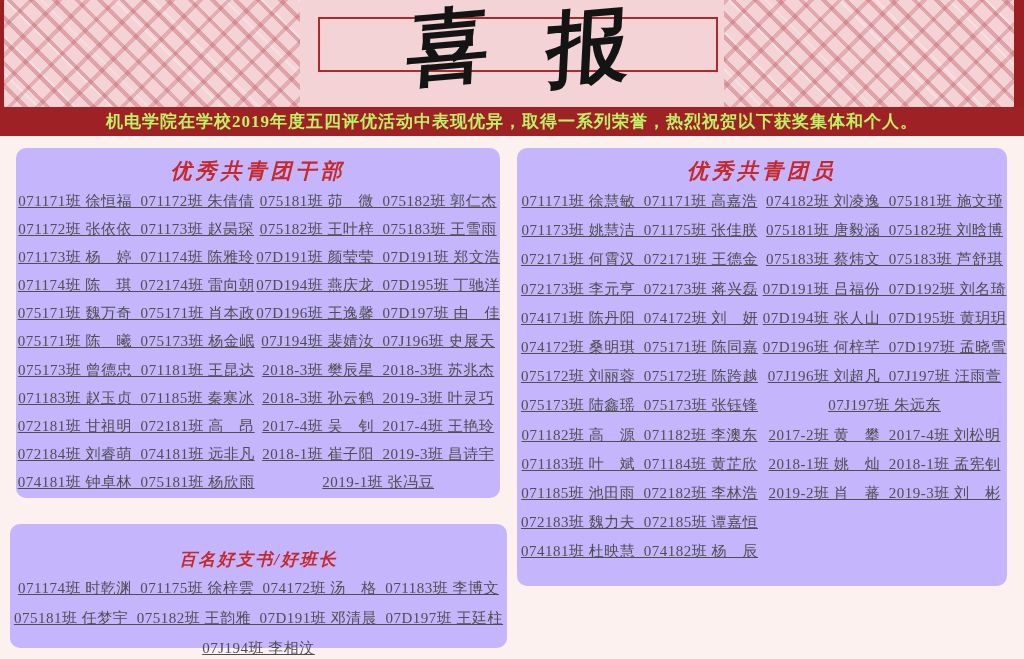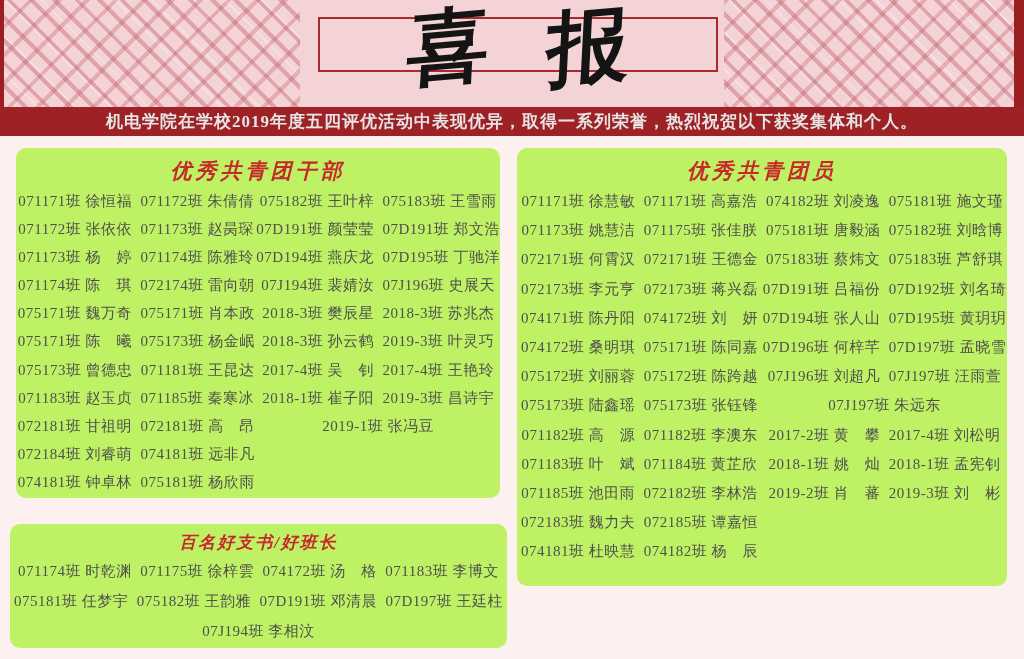--- a/index.html
+++ b/index.html
@@ -58,59 +58,60 @@
     display: inline-block;
     transform: rotate(-5deg) skewX(-8deg);
   }
 
   
   .banner {
     position: absolute;
     left: 0; top: 107px;
     width: 1024px; height: 29px;
     background: #9e2125;
-    color: #e5e5e5;
+    color: #bef264;
     display: flex;
     align-items: center;
     justify-content: center;
     font-size: 17px;
     font-weight: 700;
     letter-spacing: 1px;
   }
 
   
   .panel {
     position: absolute;
-    background: #bef264;
+    background: #c4b5fd;
     border-radius: 10px;
   }
   .panel-cadres   { left: 16px;  top: 148px; width: 484px; height: 350px; }
   .panel-members  { left: 517px; top: 148px; width: 490px; height: 438px; }
   .panel-monitors { left: 10px;  top: 524px; width: 497px; height: 124px; }
 
   .panel h2 {
     margin: 9px 0 2px;
     text-align: center;
     font-size: 21px;
     color: #c5292b;
     font-weight: 700;
     font-style: italic;
     letter-spacing: 4px;
   }
-  .panel-monitors h2 { font-size: 17px; margin-top: 7px; letter-spacing: 2px; }
+  .panel-monitors h2 { font-size: 17px; margin-top: 24px; letter-spacing: 2px; }
 
   .cols { display: flex; margin-top: 2px; }
   .col  { flex: 1; display: flex; flex-direction: column; }
 
   .row {
     text-align: center;
     font-size: 15px;
     color: #4f4f4f;
     white-space: pre;
     letter-spacing: 0.5px;
+    text-decoration: underline;
   }
   .panel-cadres  .row { height: 28.1px; line-height: 28.1px; }
   .panel-members .row { height: 29.2px; line-height: 29.2px; }
   .panel-monitors .row { height: 30px;  line-height: 30px; }
 </style>
 </head>
 <body>
 
 <div class="page">
 
@@ -138,23 +139,25 @@
         <div class="row">071174班 陈　琪  072174班 雷向朝</div>
         <div class="row">075171班 魏万奇  075171班 肖本政</div>
         <div class="row">075171班 陈　曦  075173班 杨金岷</div>
         <div class="row">075173班 曾德忠  071181班 王昆达</div>
         <div class="row">071183班 赵玉贞  071185班 秦寒冰</div>
         <div class="row">072181班 甘祖明  072181班 高　昂</div>
         <div class="row">072184班 刘睿萌  074181班 远非凡</div>
         <div class="row">074181班 钟卓林  075181班 杨欣雨</div>
       </div>
       <div class="col">
+        <div class="row">075181班 茆　微  075182班 郭仁杰</div>
         <div class="row">075182班 王叶梓  075183班 王雪雨</div>
         <div class="row">07D191班 颜莹莹  07D191班 郑文浩</div>
         <div class="row">07D194班 燕庆龙  07D195班 丁驰洋</div>
+        <div class="row">07D196班 王逸馨  07D197班 由　佳</div>
         <div class="row">07J194班 裴婧汝  07J196班 史展天</div>
         <div class="row">2018-3班 樊辰星  2018-3班 苏兆杰</div>
         <div class="row">2018-3班 孙云鹤  2019-3班 叶灵巧</div>
         <div class="row">2017-4班 吴　钊  2017-4班 王艳玲</div>
         <div class="row">2018-1班 崔子阳  2019-3班 昌诗宇</div>
         <div class="row">2019-1班 张冯豆</div>
       </div>
     </div>
   </section>
 

